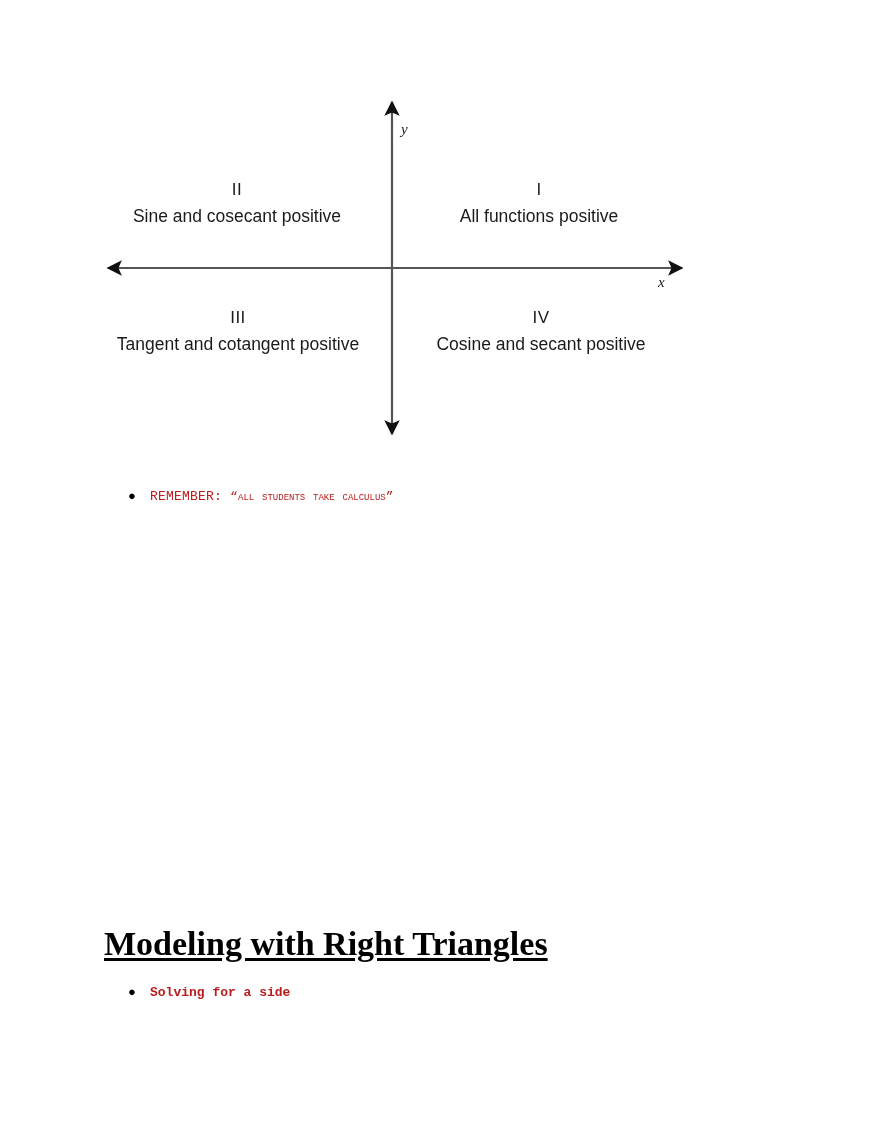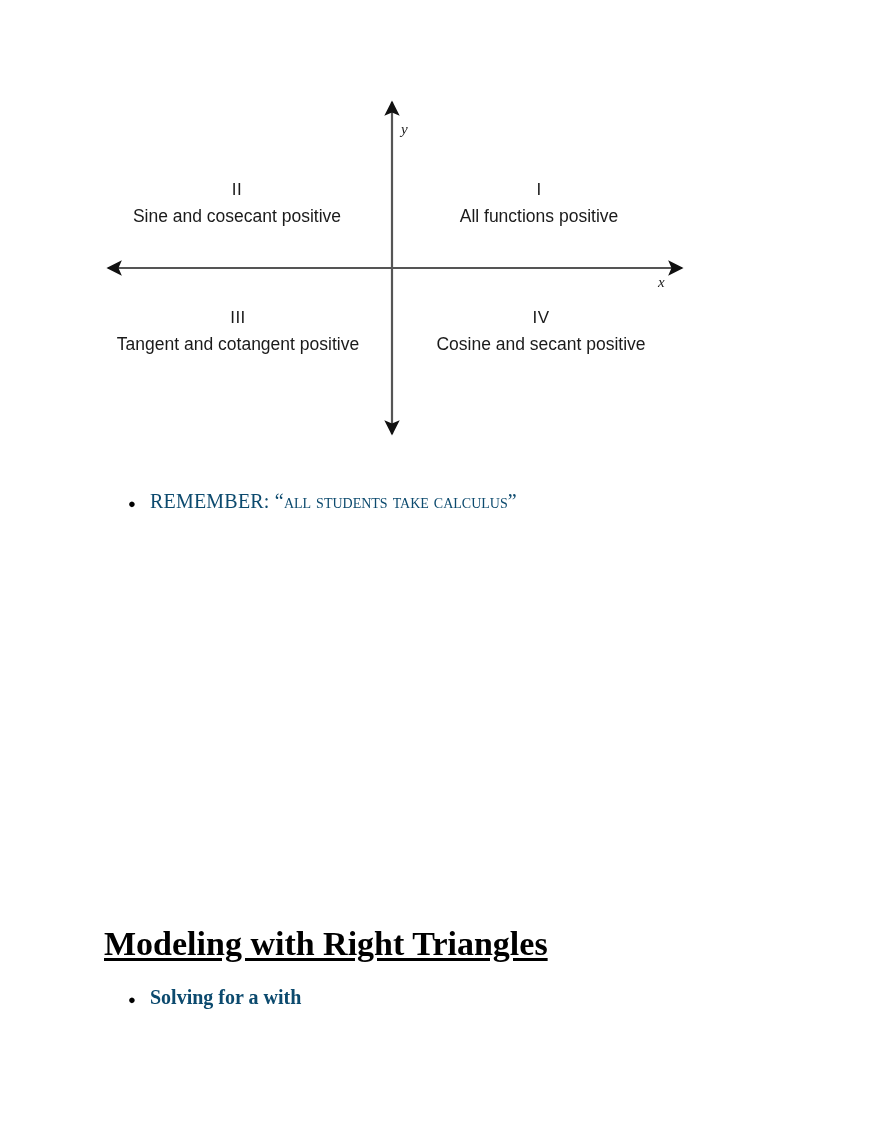--- a/index.html
+++ b/index.html
@@ -69,24 +69,24 @@
   .bullet-glyph {
     width: 22px;
     flex: 0 0 22px;
     font-size: 13px;
     line-height: 1;
     color: #000000;
     font-family: "Liberation Serif", serif;
   }
 
   .bullet-text {
-    font-family: Liberation Serif, serif;
-    font-size: 20px;
+    font-family: Liberation Mono, monospace;
+    font-size: 13px;
     line-height: 1.2;
-    color: #0c4a6e;
+    color: #b91c1c;
     white-space: nowrap;
   }
 
   .remember-row {
     left: 128px;
     top: 489px;
   }
 
   
   .remember-text .lead {
@@ -169,16 +169,16 @@
     <span class="bullet-glyph">●</span>
     <span class="bullet-text remember-text">
       <span class="lead">REMEMBER: “</span><span class="smallcaps">All</span><span>&nbsp;</span><span class="smallcaps">Students</span><span>&nbsp;</span><span class="smallcaps">Take</span><span>&nbsp;</span><span class="smallcaps">Calculus</span><span>”</span>
     </span>
   </div>
 
   <div class="section-heading">Modeling with Right Triangles</div>
 
   <div class="bullet-row solving-row">
     <span class="bullet-glyph">●</span>
-    <span class="bullet-text">Solving for a with</span>
+    <span class="bullet-text">Solving for a side</span>
   </div>
 
 </div>
 
 </body></html>

